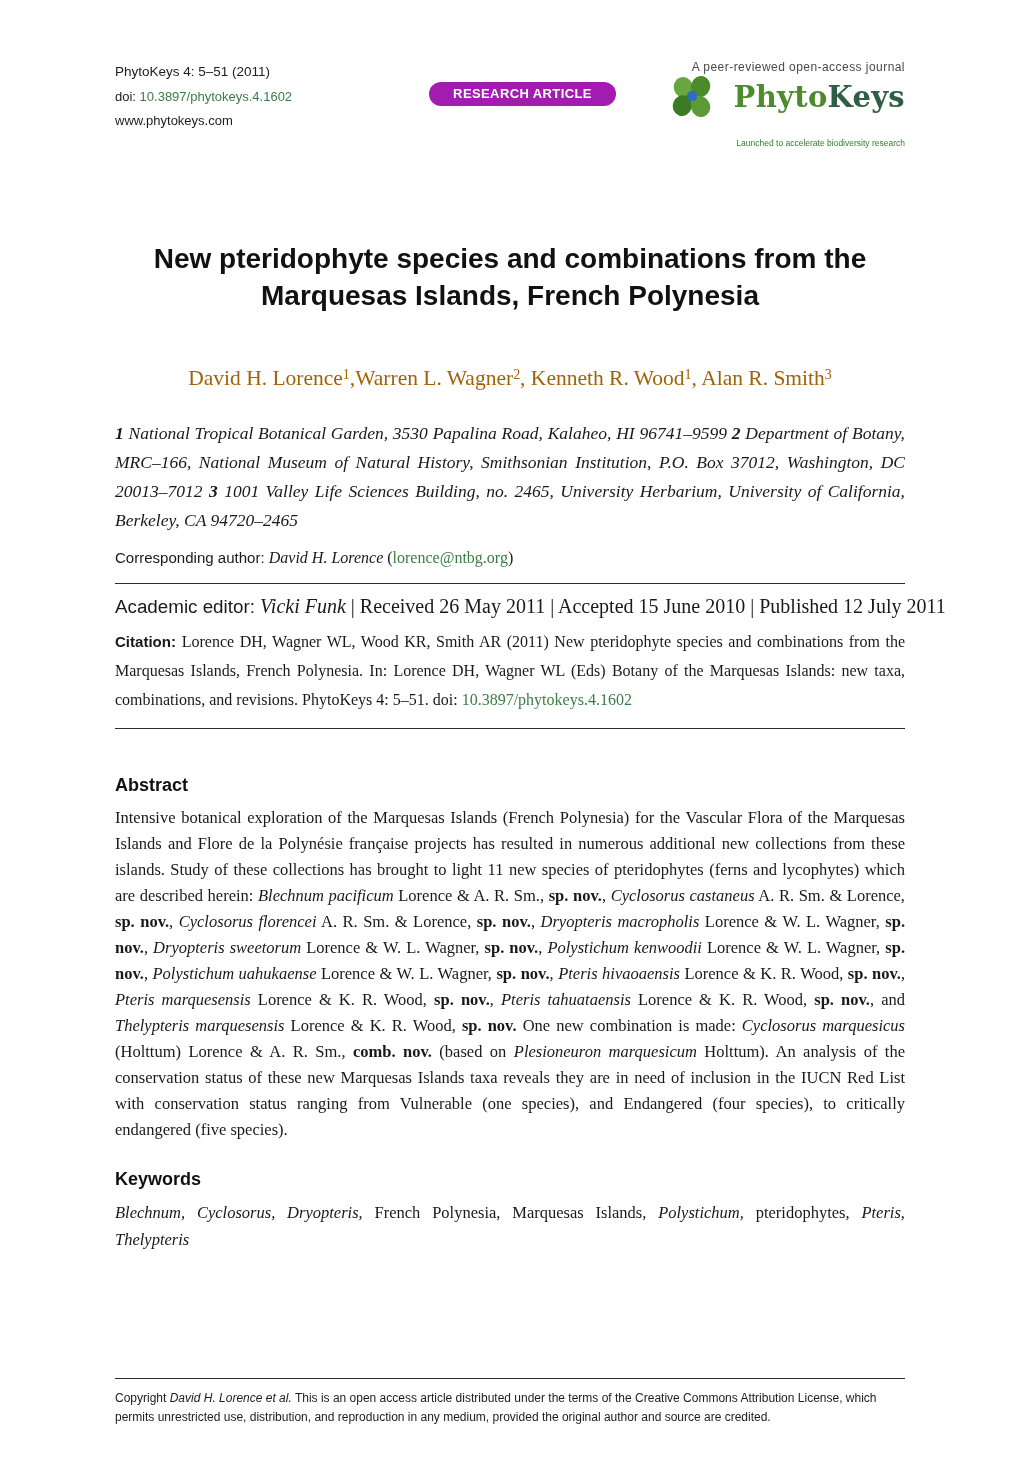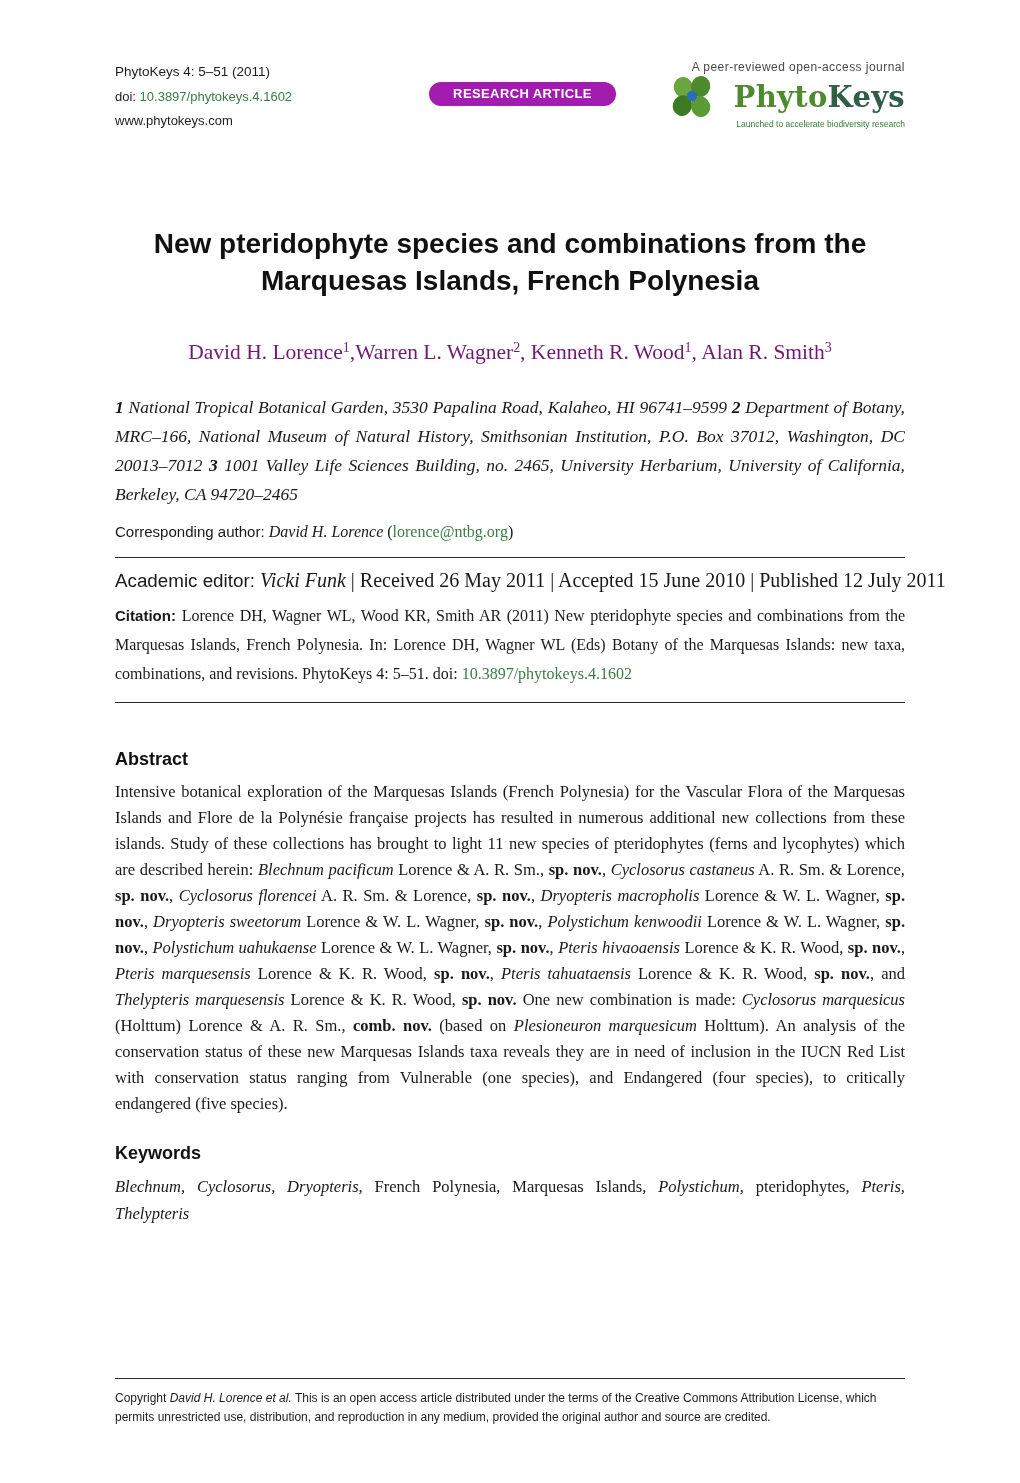--- a/index.html
+++ b/index.html
@@ -20,28 +20,28 @@
     background: #a21caf; color: #ffffff; font-family: "Liberation Sans", sans-serif;
     font-weight: bold; font-size: 13px; letter-spacing: 0.4px;
     padding: 4px 24px 5px; border-radius: 12px; white-space: nowrap;
   }
   .mast-right { width: 225px; display: flex; flex-direction: column; align-items: flex-end; }
   .logo-tagline-top { font-family: "Liberation Sans", sans-serif; font-size: 12px; color: #4a4a4a; letter-spacing: 0.45px; margin-bottom: 2px; white-space: nowrap; }
   .logo-row { display: flex; align-items: center; gap: 20px; }
   .logo-name { font-family: "DejaVu Serif", serif; font-size: 29px; font-weight: bold; letter-spacing: 0.3px; line-height: 1; }
   .logo-phyto { color: #4e8a2e; }
   .logo-keys { color: #2f5d45; }
-  .logo-tagline-bottom { font-family: "Liberation Sans", sans-serif; font-size: 8.5px; color: #2f7d32; margin-top: 1px; white-space: nowrap; }
+  .logo-tagline-bottom { font-family: "Liberation Sans", sans-serif; font-size: 8.5px; color: #2f7d32; margin-top: 20px; white-space: nowrap; }
 
   
   .title {
     font-family: "Liberation Sans", sans-serif; font-weight: bold; font-size: 28px;
     line-height: 1.33; text-align: center; margin: 92px auto 0; max-width: 790px; color: #111;
   }
-  .authors { text-align: center; font-size: 21.5px; margin: 40px 0 0; color: #701a75; }
+  .authors { text-align: center; font-size: 21.5px; margin: 52px 0 0; color: #a16207; }
   .affiliations { font-size: 17.5px; line-height: 29px; text-align: justify; margin: 28px 0 0; }
   .corresponding { font-size: 16px; margin: 14px 0 0; }
 
   .rule { border: none; border-top: 1.5px solid #2b2b2b; height: 0; margin: 16px 0 0; }
 
   .editor-line { font-size: 20px; margin: 11px 0 0; white-space: nowrap; }
   .citation { font-size: 16px; line-height: 29px; text-align: justify; margin: 9px 0 0; }
   .rule-after-citation { margin-top: 14px; }
 
   .section-heading { font-family: "Liberation Sans", sans-serif; font-size: 18px; font-weight: bold; margin: 46px 0 0; color: #111; }

